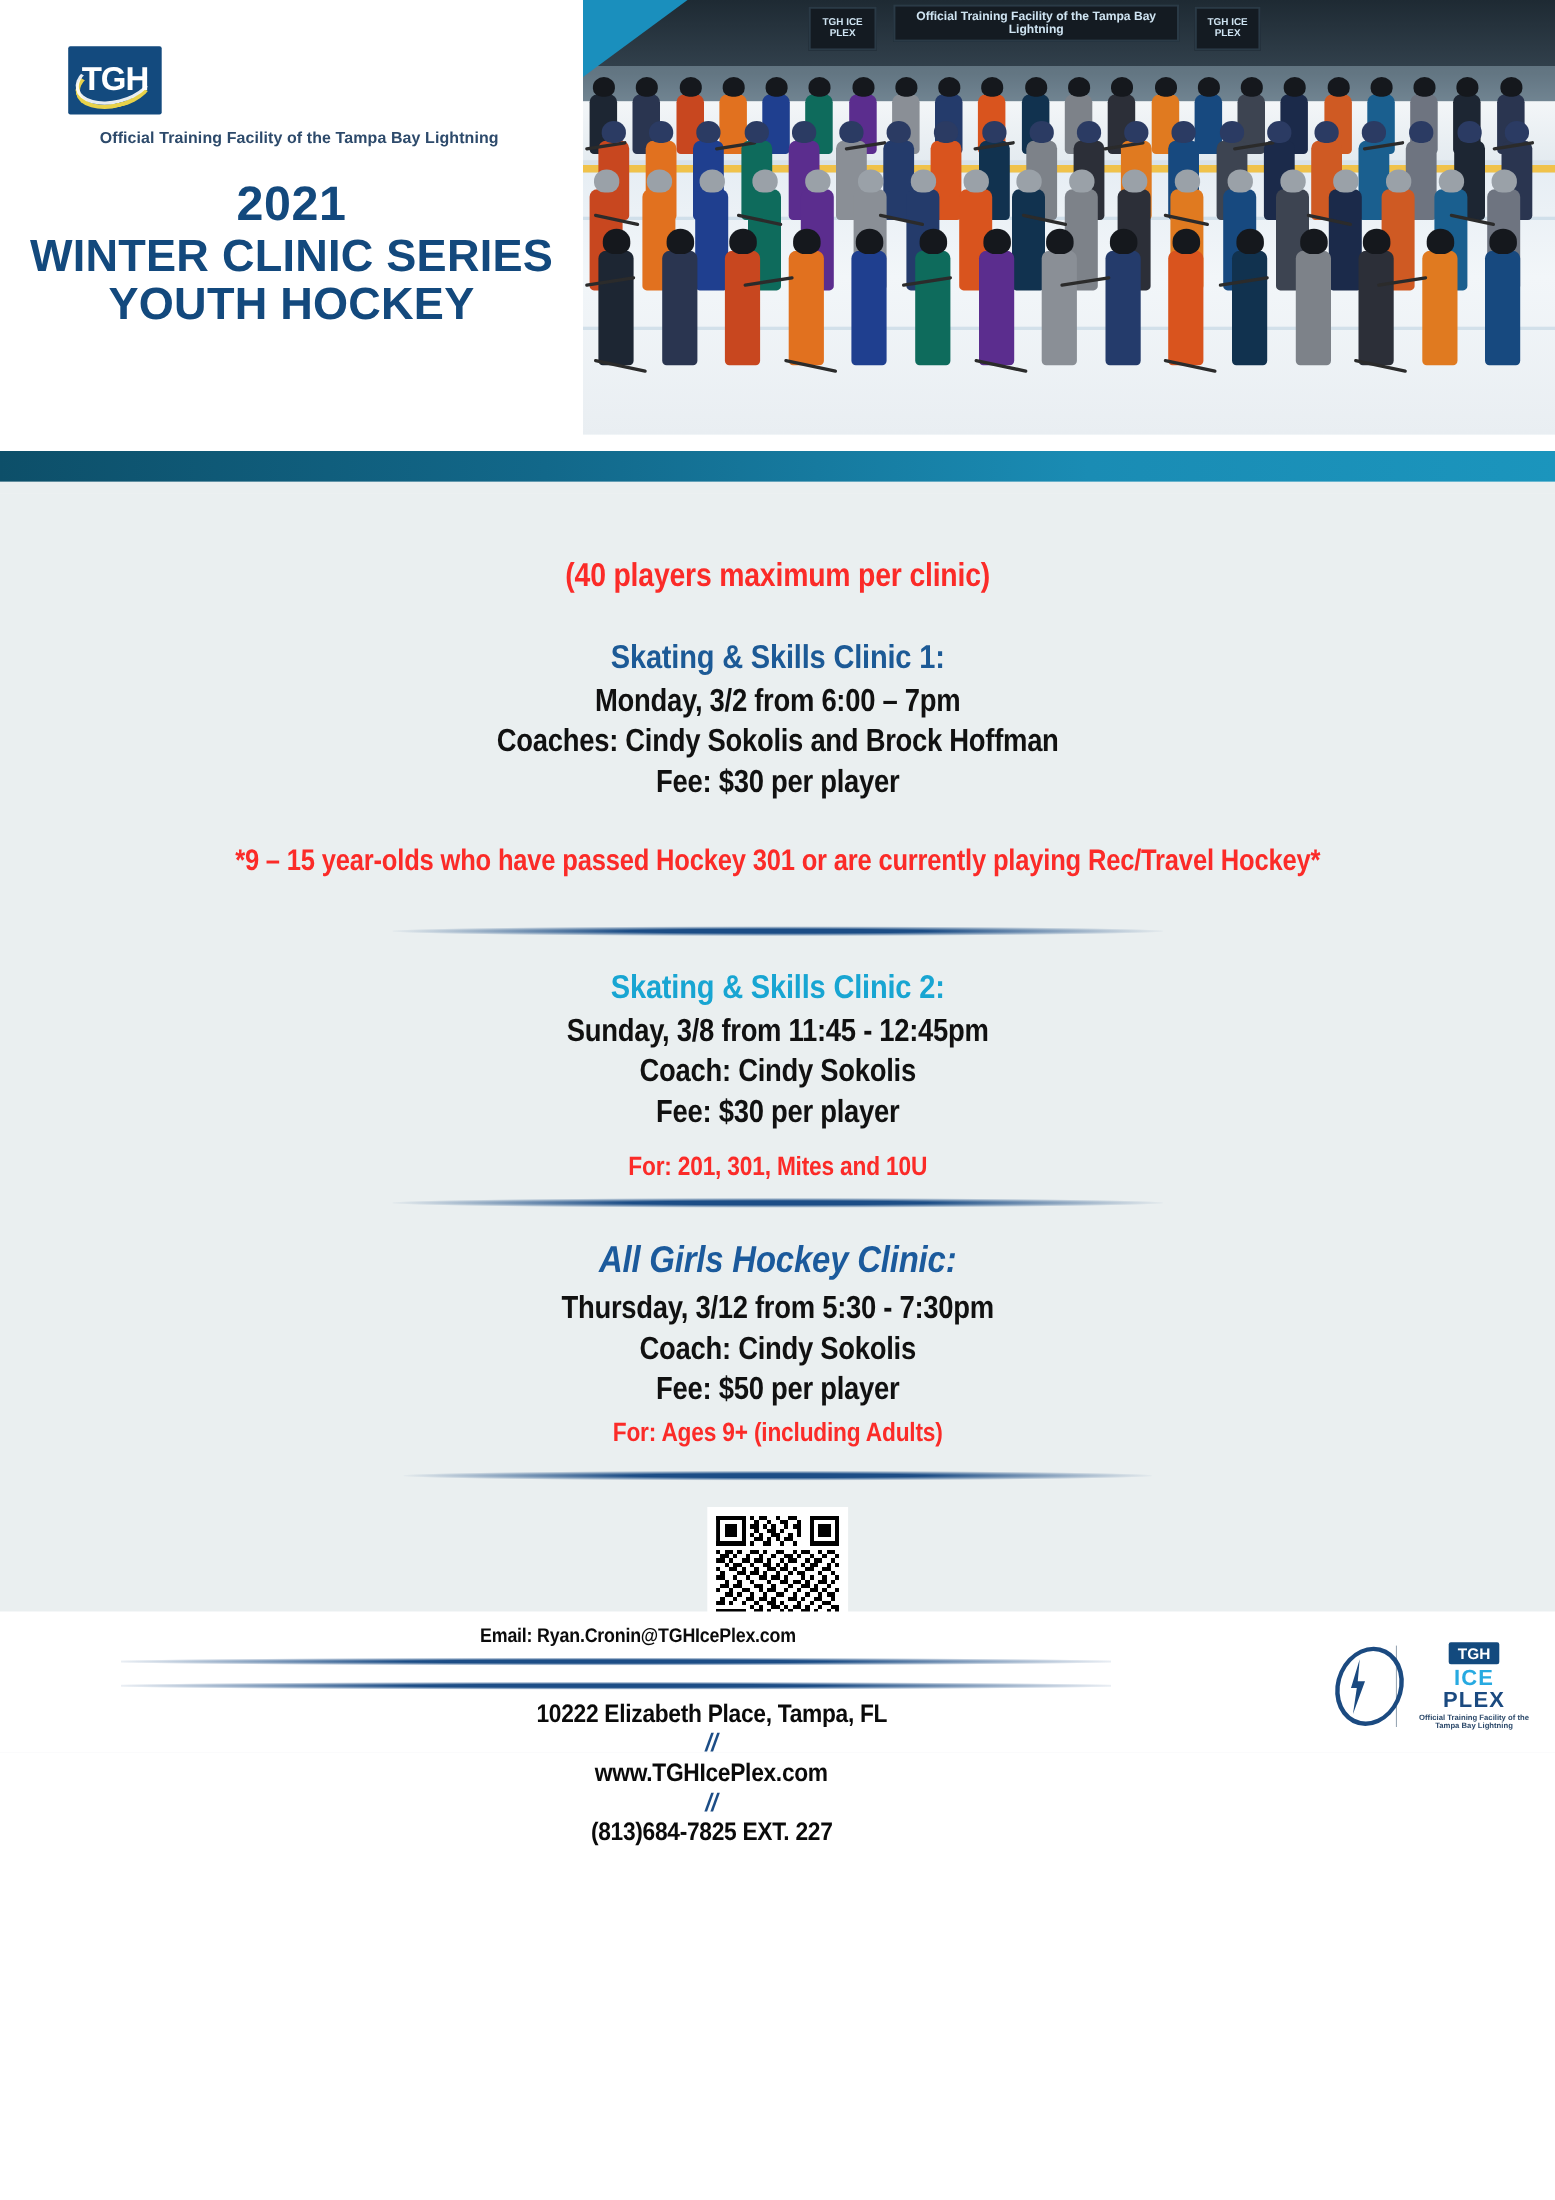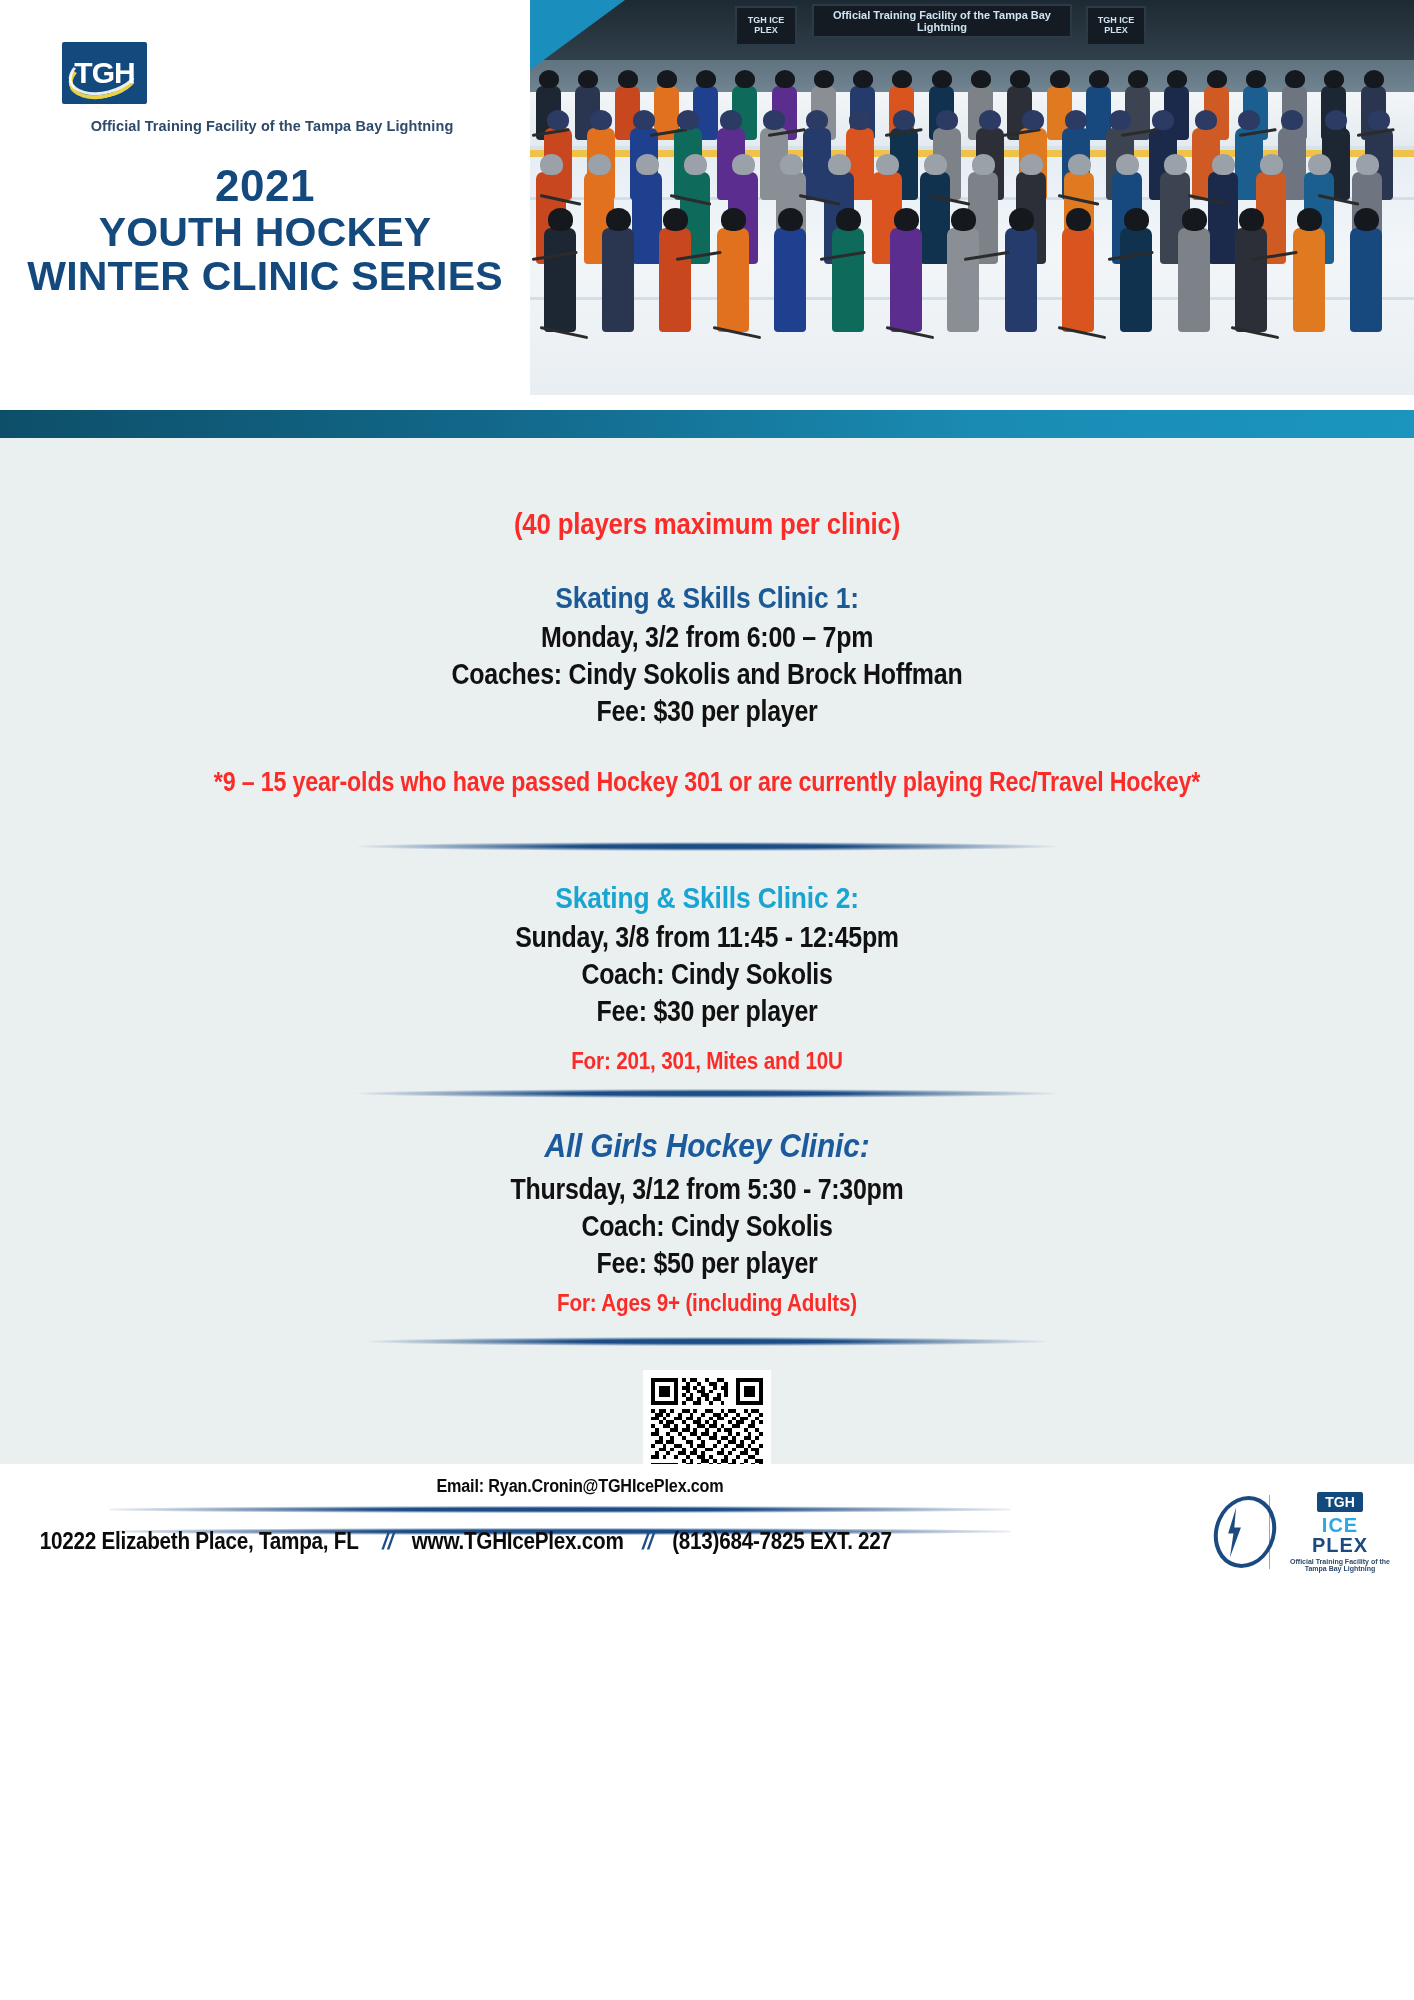--- a/index.html
+++ b/index.html
@@ -303,27 +303,28 @@
   }
   .foot-rule {
     position:absolute;
     left:110px; width:900px; height:7px;
     background:radial-gradient(ellipse at center,#1c4d86 0%,#1c4d86 30%,rgba(28,77,134,0) 75%);
   }
   .fr1 { top:42px; }
   .fr2 { top:64px; }
   .footer-bottom {
     position:absolute;
-    left:22px; top:64px; width:1250px;
+    left:22px; top:79px; width:1250px;
     display:flex;
-    align-items:flex-start;
+    align-items:center;
     font-size:23px;
     font-weight:bold;
     color:#0b0b0b;
     letter-spacing:-.3px;
+    flex-direction:column;
   }
   .fb-item { transform:scaleX(.9); white-space:nowrap; }
   .fb-sep {
     color:#1c4d86;
     transform:scaleX(.9) skewX(-12deg);
     padding:0 6px;
   }
   .footer-logo {
     position:absolute;
     right:14px; top:18px;
@@ -376,22 +377,22 @@
         <div class="tgh-swoosh"></div>
         <div class="tgh-swoosh2"></div>
         <span class="tgh-text">TGH</span>
       </div>
     </div>
 
     <div class="tagline">Official Training Facility of the Tampa Bay Lightning</div>
 
     <div class="title-block">
       <div class="t-year">2021</div>
+      <div class="t-line">WINTER CLINIC SERIES</div>
       <div class="t-line">YOUTH HOCKEY</div>
-      <div class="t-line">WINTER CLINIC SERIES</div>
     </div>
   </div>
 
   <div class="header-photo">
     <div class="photo-corner"></div>
     <div class="rink-ceiling"></div>
     <div class="banner b1">TGH ICE PLEX</div>
     <div class="banner b2">Official Training Facility of the Tampa Bay Lightning</div>
     <div class="banner b3">TGH ICE PLEX</div>
     <div class="rink-glass"></div>

